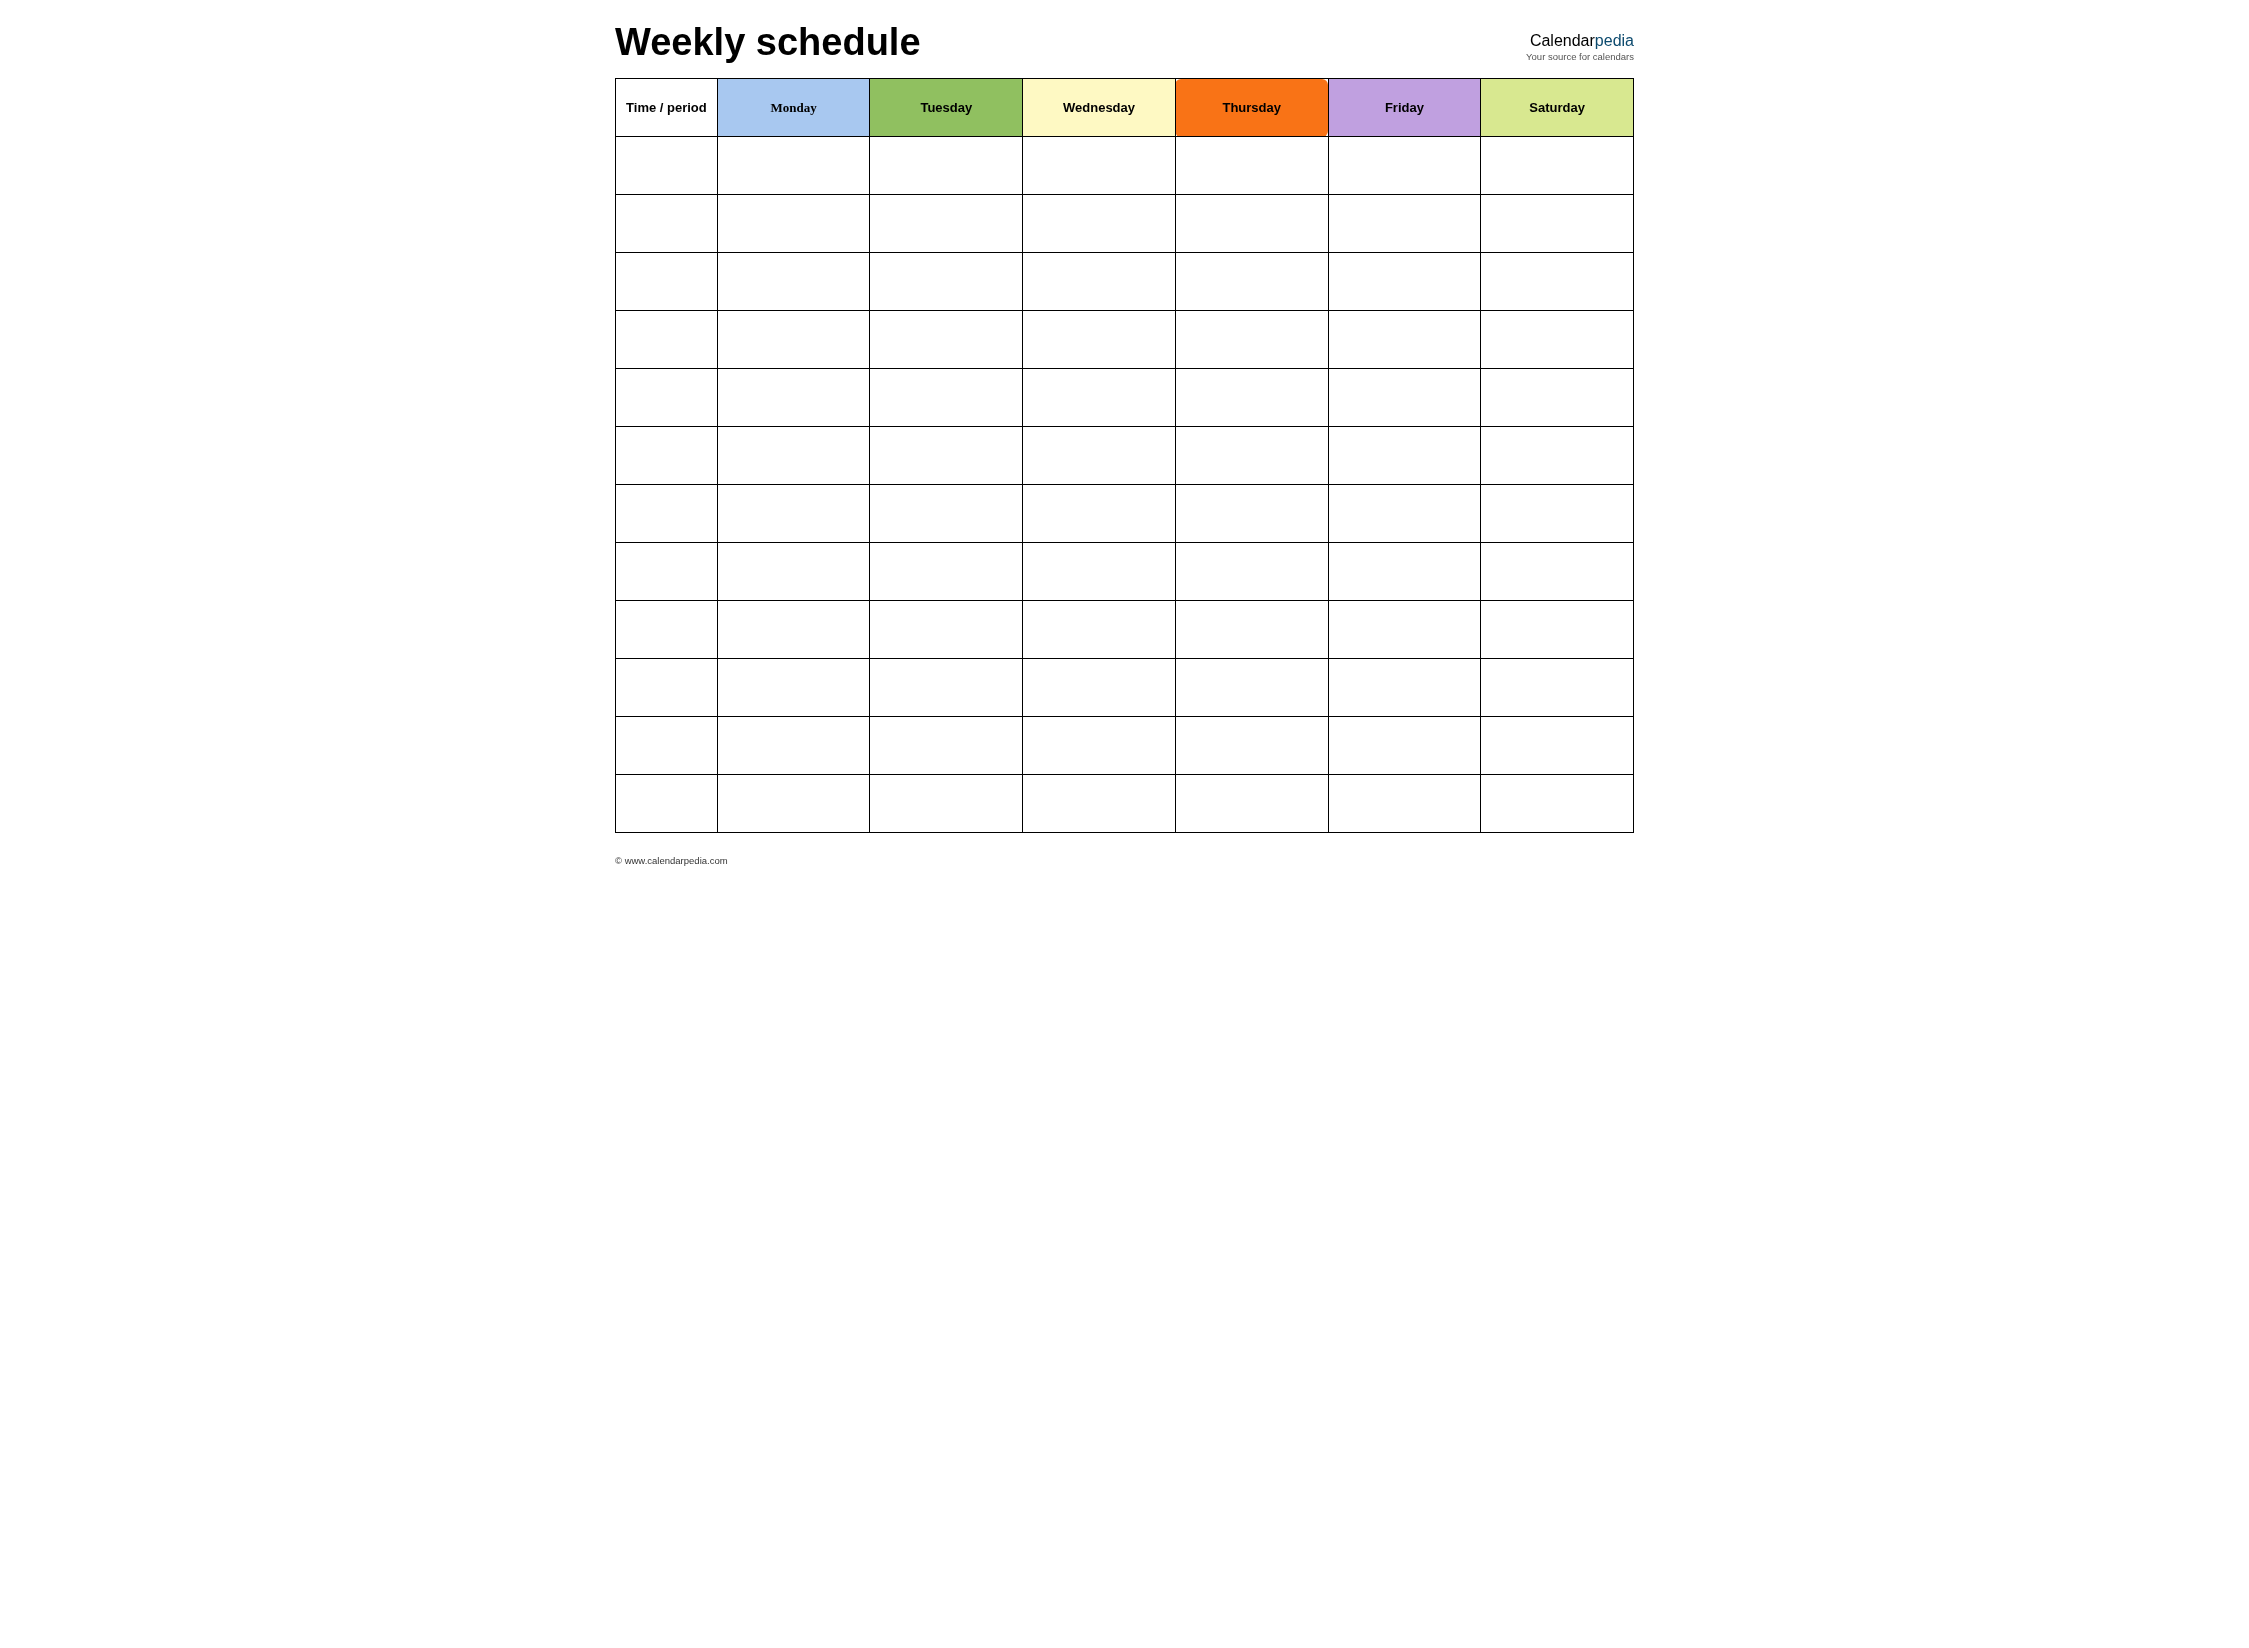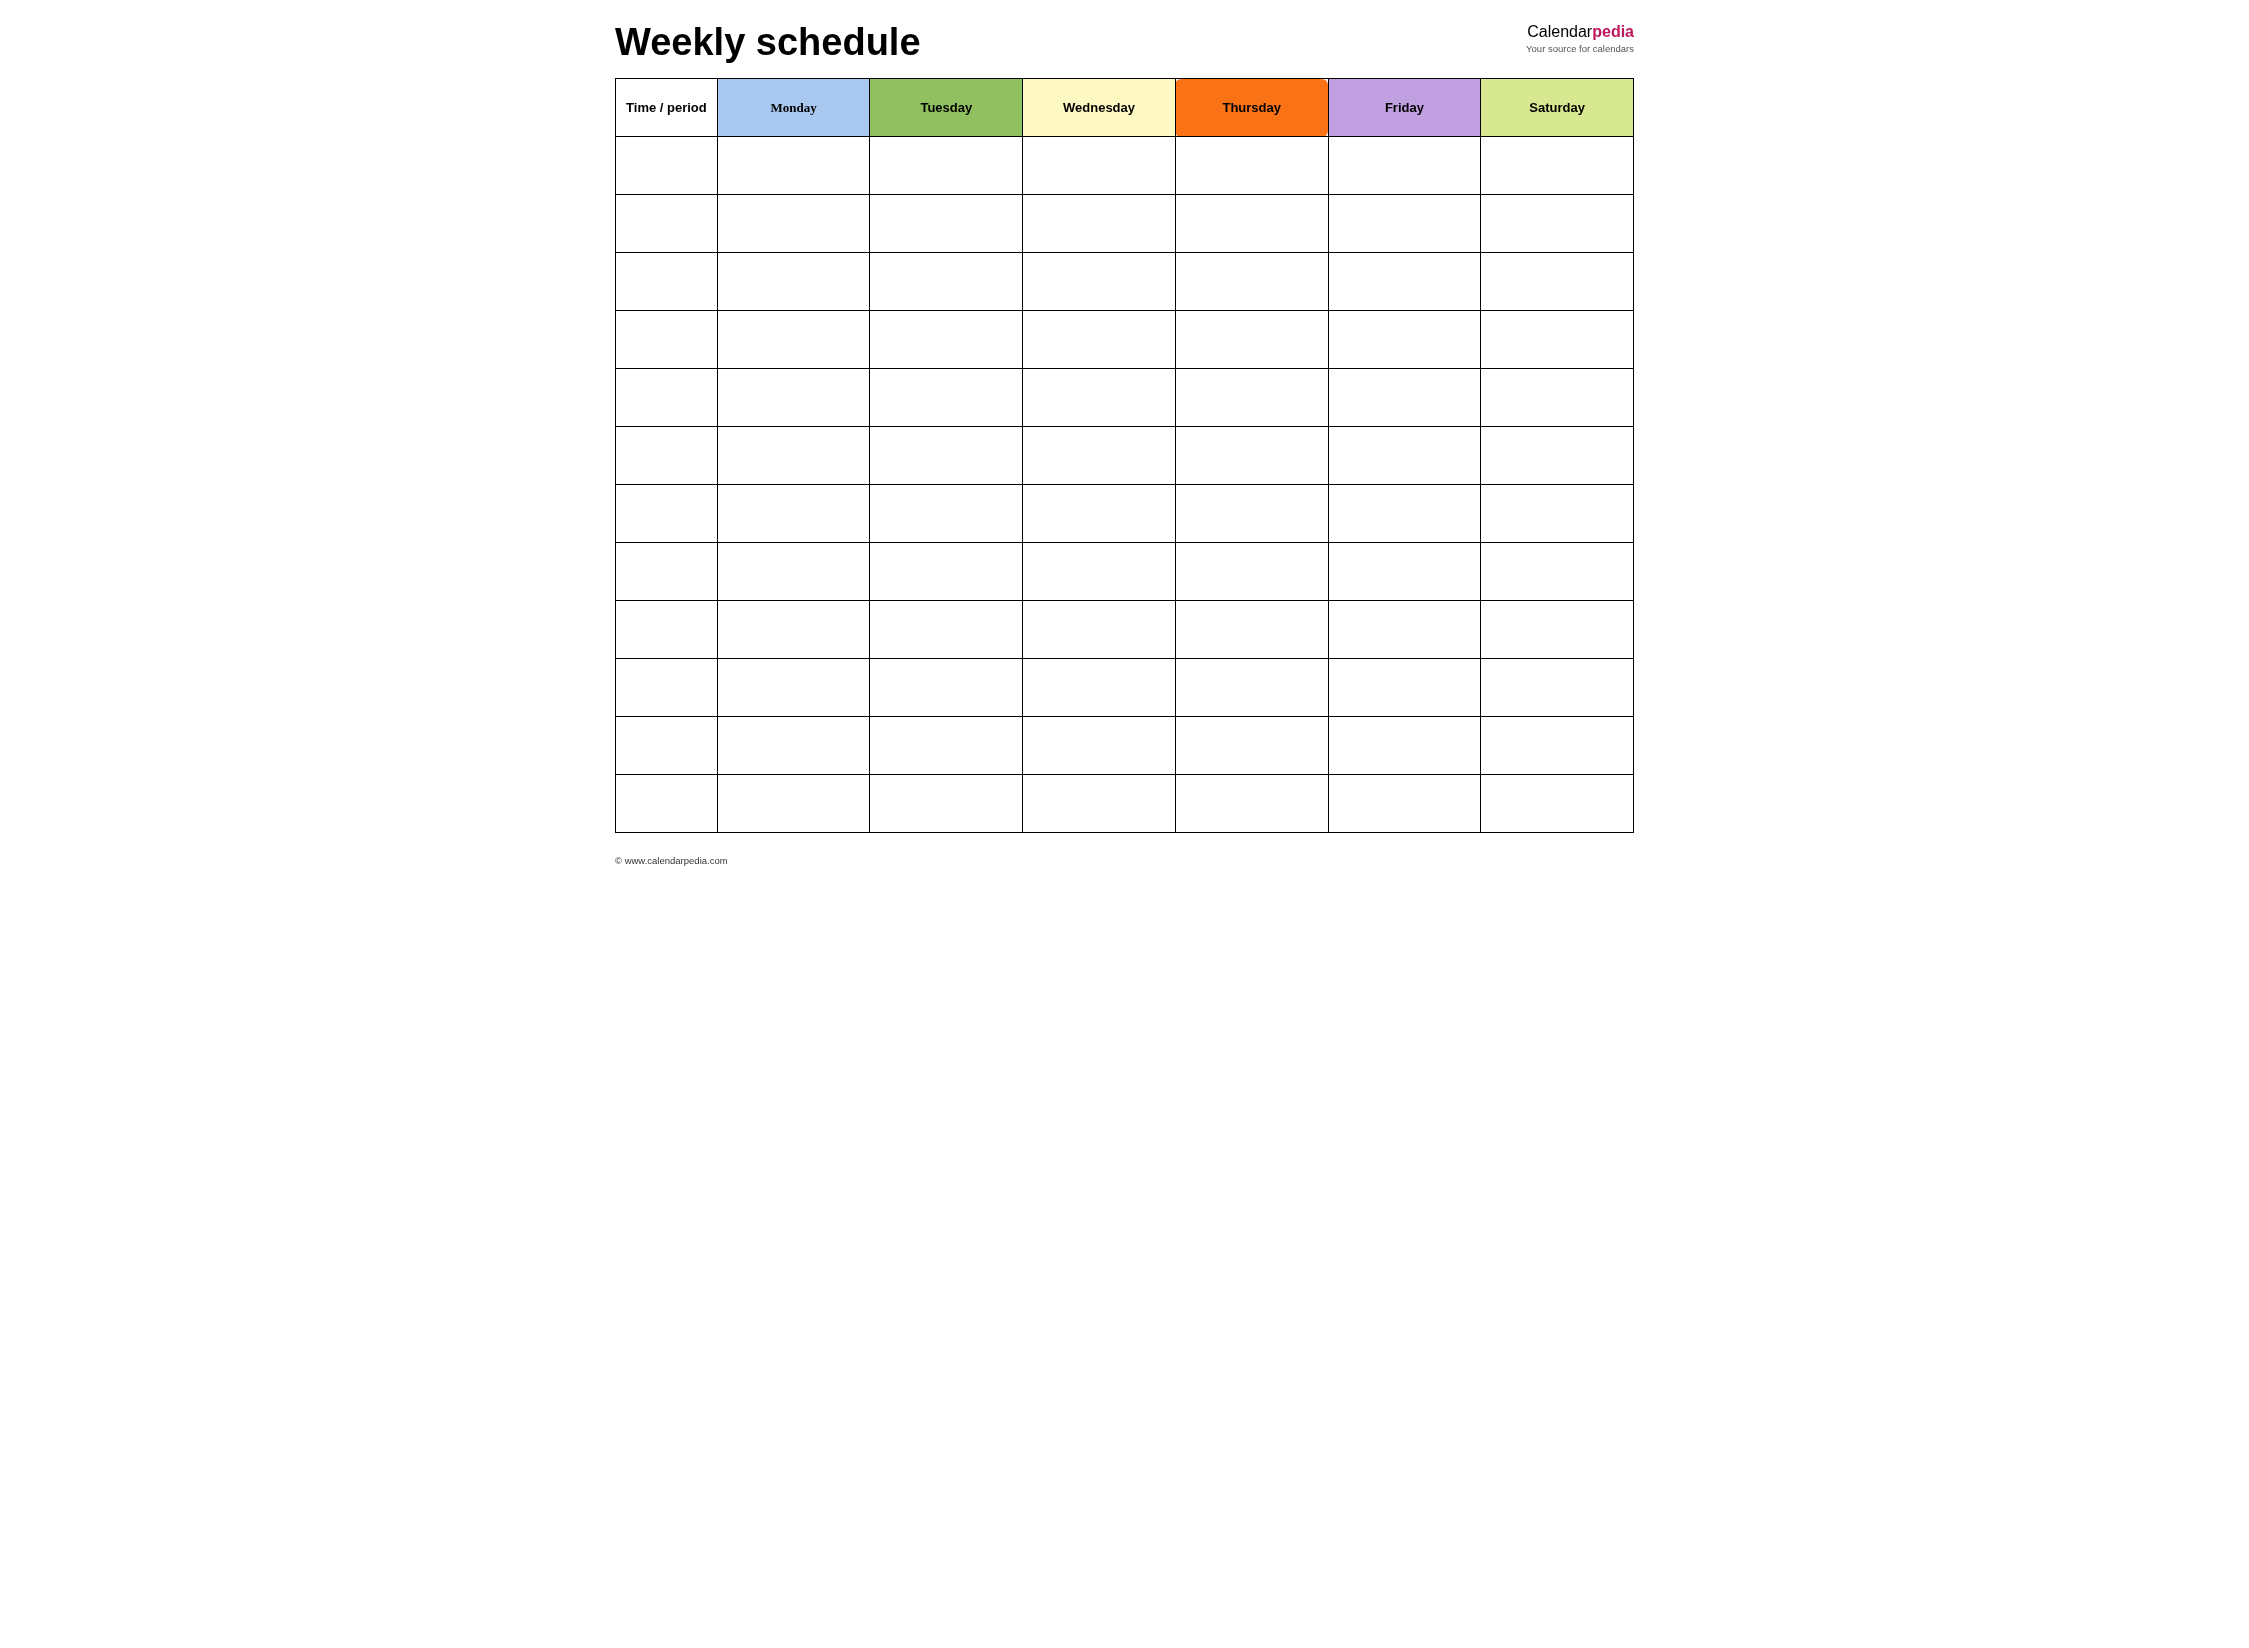--- a/index.html
+++ b/index.html
@@ -16,21 +16,21 @@
 
     .page-container {
       width: 100%;
       max-width: 1019px;
       margin: 0 auto;
     }
 
     .header-area {
       display: flex;
       justify-content: space-between;
-      align-items: flex-start;
+      align-items: flex-end;
       margin-bottom: 4px;
     }
 
     .title-section {
       flex: 1;
     }
 
     .main-title {
       font-size: 38px;
       font-weight: bold;
@@ -54,22 +54,22 @@
       font-size: 16px;
       color: #000000;
       font-weight: normal;
     }
 
     .logo-text .calendar {
       color: #000000;
     }
 
     .logo-text .pedia {
-      color: #be185d;
-      font-weight: bold;
+      color: #0c4a6e;
+      font-weight: normal;
     }
 
     .logo-subtitle {
       font-size: 9.5px;
       color: #555555;
     }
 
     .schedule-table {
       width: 100%;
       border-collapse: collapse;

